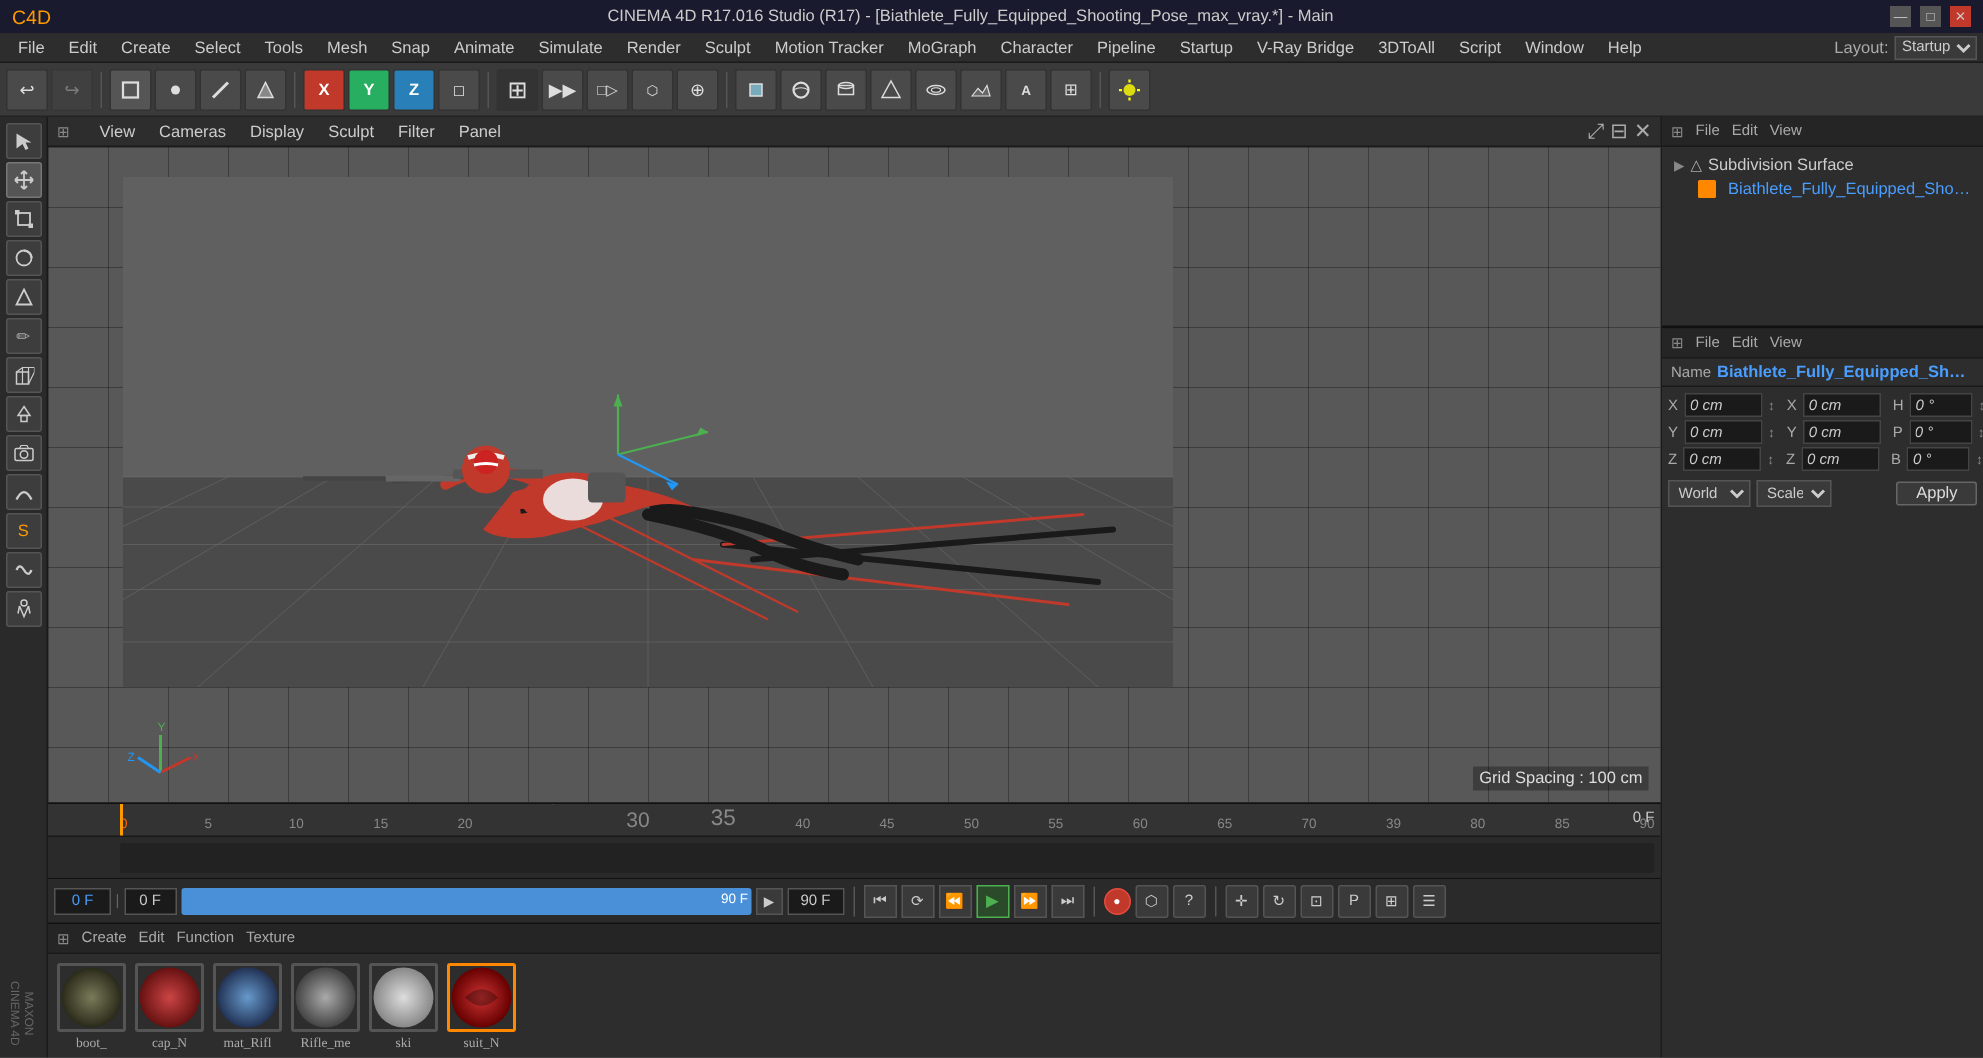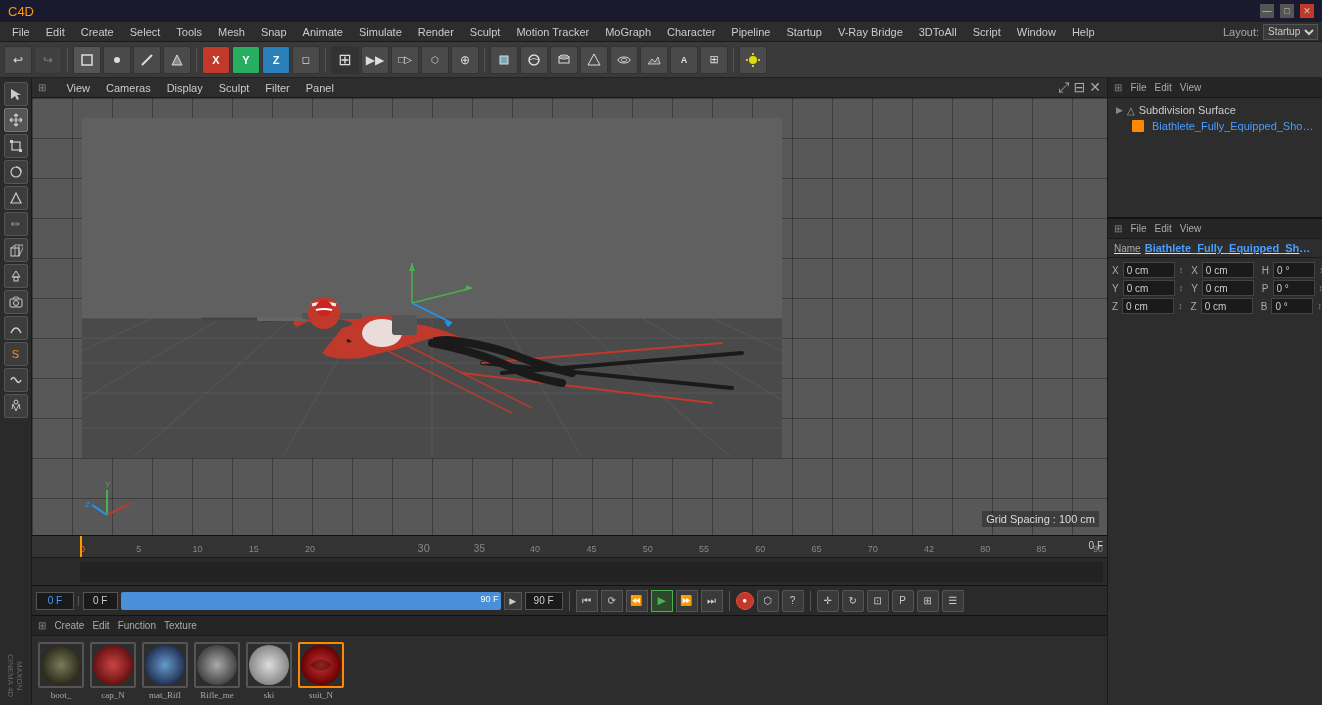--- a/index.html
+++ b/index.html
@@ -247,20 +247,21 @@
     }
     .coord-label { width: 12px; color: #aaa; }
     .coord-field {
       background: #1a1a1a;
       border: 1px solid #444;
       color: #ccc;
       font-size: 10px;
       width: 55px;
       height: 16px;
       padding: 1px 3px;
+      font-style: italic;
     }
     .coord-icon { color: #888; width: 14px; text-align: center; }
 
     #apply-row {
       padding: 4px 6px;
       display: flex;
       align-items: center;
       gap: 6px;
     }
     .apply-btn {
@@ -356,20 +357,21 @@
       height: 18px;
       padding: 1px 3px;
       text-align: center;
     }
   </style>
 </head>
 <body>
 
 <div id="title-bar">
   <span style="font-size:13px; color:#f90;">C4D</span>
+  <span class="title-text">CINEMA 4D R17.016 Studio (R17) - [Biathlete_Fully_Equipped_Shooting_Pose_max_vray.*] - Main</span>
   <div class="win-controls">
     <button class="win-btn">—</button>
     <button class="win-btn">□</button>
     <button class="win-btn" style="background:#c0392b;">✕</button>
   </div>
 </div>
 
 <div id="menu-bar">
   <span class="menu-item">File</span>
   <span class="menu-item">Edit</span>
@@ -687,30 +689,30 @@
 
         <div style="position:absolute; left:48px; top:0; width:2px; height:22px; background:#f90; z-index:2;"></div>
 
         <div style="position:absolute; left:48px; right:4px; display:flex; align-items:flex-end; height:22px;">
           <span style="font-size:9px; color:#ff6600; position:absolute; left:0; bottom:4px;">0</span>
           <span style="font-size:9px; color:#888; position:absolute; left:calc(5.5%); bottom:4px;">5</span>
           <span style="font-size:9px; color:#888; position:absolute; left:calc(11%); bottom:4px;">10</span>
           <span style="font-size:9px; color:#888; position:absolute; left:calc(16.5%); bottom:4px;">15</span>
           <span style="font-size:9px; color:#888; position:absolute; left:calc(22%); bottom:4px;">20</span>
           <span style="font-size:9px; color:#888; position:absolute; left:calc(27.5%); bottom:20px;">25</span>
-          <span style="font-size:11px; color:#888; position:absolute; left:calc(33%); bottom:4px;">30</span>
-          <span style="font-size:10px; color:#888; position:absolute; left:calc(38.5%); bottom:4px;">35</span>
+          <span style="font-size:14px; color:#888; position:absolute; left:calc(33%); bottom:4px;">30</span>
+          <span style="font-size:15px; color:#888; position:absolute; left:calc(38.5%); bottom:4px;">35</span>
           <span style="font-size:9px; color:#888; position:absolute; left:calc(44%); bottom:4px;">40</span>
           <span style="font-size:9px; color:#888; position:absolute; left:calc(49.5%); bottom:4px;">45</span>
           <span style="font-size:9px; color:#888; position:absolute; left:calc(55%); bottom:4px;">50</span>
           <span style="font-size:9px; color:#888; position:absolute; left:calc(60.5%); bottom:4px;">55</span>
           <span style="font-size:9px; color:#888; position:absolute; left:calc(66%); bottom:4px;">60</span>
           <span style="font-size:9px; color:#888; position:absolute; left:calc(71.5%); bottom:4px;">65</span>
           <span style="font-size:9px; color:#888; position:absolute; left:calc(77%); bottom:4px;">70</span>
-          <span style="font-size:9px; color:#888; position:absolute; left:calc(82.5%); bottom:4px;">42</span>
+          <span style="font-size:9px; color:#888; position:absolute; left:calc(82.5%); bottom:4px;">39</span>
           <span style="font-size:9px; color:#888; position:absolute; left:calc(88%); bottom:4px;">80</span>
           <span style="font-size:9px; color:#888; position:absolute; left:calc(93.5%); bottom:4px;">85</span>
           <span style="font-size:9px; color:#888; position:absolute; right:0; bottom:4px;">90</span>
         </div>
 
         <span style="position:absolute; right:4px; top:4px; font-size:10px; color:#ccc;">0 F</span>
       </div>
 
       <div style="height:28px; background:#2a2a2a; display:flex; align-items:center; padding:0 4px; position:relative;">
         <div style="position:absolute; left:48px; right:4px; height:20px; background:#222; border-radius:2px;"></div>
@@ -883,21 +885,21 @@
       </div>
     </div>
 
     <div id="attributes-panel" style="flex:2; display:flex; flex-direction:column; min-height:0;">
       <div id="attr-header">
         <span style="font-size:10px; color:#888;">⊞</span>
         <span class="attr-menu">File</span>
         <span class="attr-menu">Edit</span>
         <span class="attr-menu">View</span>
       </div>
-      <div id="attr-name-row" style="padding:3px 6px; display:flex; align-items:center; gap:4px; border-bottom:1px solid #1a1a1a;text-decoration:underline;">
+      <div id="attr-name-row" style="padding:3px 6px; display:flex; align-items:center; gap:4px; border-bottom:1px solid #1a1a1a;">
         <span style="font-size:10px; color:#aaa;">Name</span>
         <span style="font-size:11px; color:#4a9eff; font-weight:bold; white-space:nowrap; overflow:hidden; text-overflow:ellipsis; flex:1;">Biathlete_Fully_Equipped_Shootir</span>
       </div>
 
       <div id="coord-table" style="padding:4px 4px; flex:1; overflow:hidden;">
 
         <div class="coord-row">
           <span class="coord-label">X</span>
           <input class="coord-field" value="0 cm" style="background: rgb(26, 26, 26); border: 1px solid rgb(68, 68, 68); color: rgb(204, 204, 204); font-size: 10px; width: 52px; height: 16px; padding: 1px 3px;">
           <span class="coord-icon" style="color:#888; font-size:9px;">↕</span>
@@ -923,20 +925,29 @@
           <span class="coord-label">Z</span>
           <input class="coord-field" value="0 cm" style="background: rgb(26, 26, 26); border: 1px solid rgb(68, 68, 68); color: rgb(204, 204, 204); font-size: 10px; width: 52px; height: 16px; padding: 1px 3px;">
           <span class="coord-icon" style="color:#888; font-size:9px;">↕</span>
           <span class="coord-label" style="margin-left:4px;">Z</span>
           <input class="coord-field" value="0 cm" style="background: rgb(26, 26, 26); border: 1px solid rgb(68, 68, 68); color: rgb(204, 204, 204); font-size: 10px; width: 52px; height: 16px; padding: 1px 3px;">
           <span class="coord-label" style="margin-left:4px;">B</span>
           <input class="coord-field" value="0 °" style="background: rgb(26, 26, 26); border: 1px solid rgb(68, 68, 68); color: rgb(204, 204, 204); font-size: 10px; width: 42px; height: 16px; padding: 1px 3px;">
           <span style="color:#888; font-size:9px;">↕</span>
         </div>
 
+        <div id="apply-row" style="padding:4px 0; display:flex; align-items:center; gap:4px; margin-top:2px;">
+          <select style="background:#3a3a3a; border:1px solid #555; color:#ccc; font-size:10px; height:18px; padding:0 2px; width:55px;">
+            <option>World</option>
+          </select>
+          <select style="background:#3a3a3a; border:1px solid #555; color:#ccc; font-size:10px; height:18px; padding:0 2px; width:50px;">
+            <option>Scale</option>
+          </select>
+          <button class="apply-btn" style="background:#3a3a3a; border:1px solid #666; color:#ddd; font-size:11px; padding:1px 12px; cursor:pointer; border-radius:2px; margin-left:auto;">Apply</button>
+        </div>
       </div>
     </div>
 
     <div style="position:absolute; right:0; top:42px; display:flex; flex-direction:column;">
     </div>
   </div>
 
 </div>
 
 </body></html>

